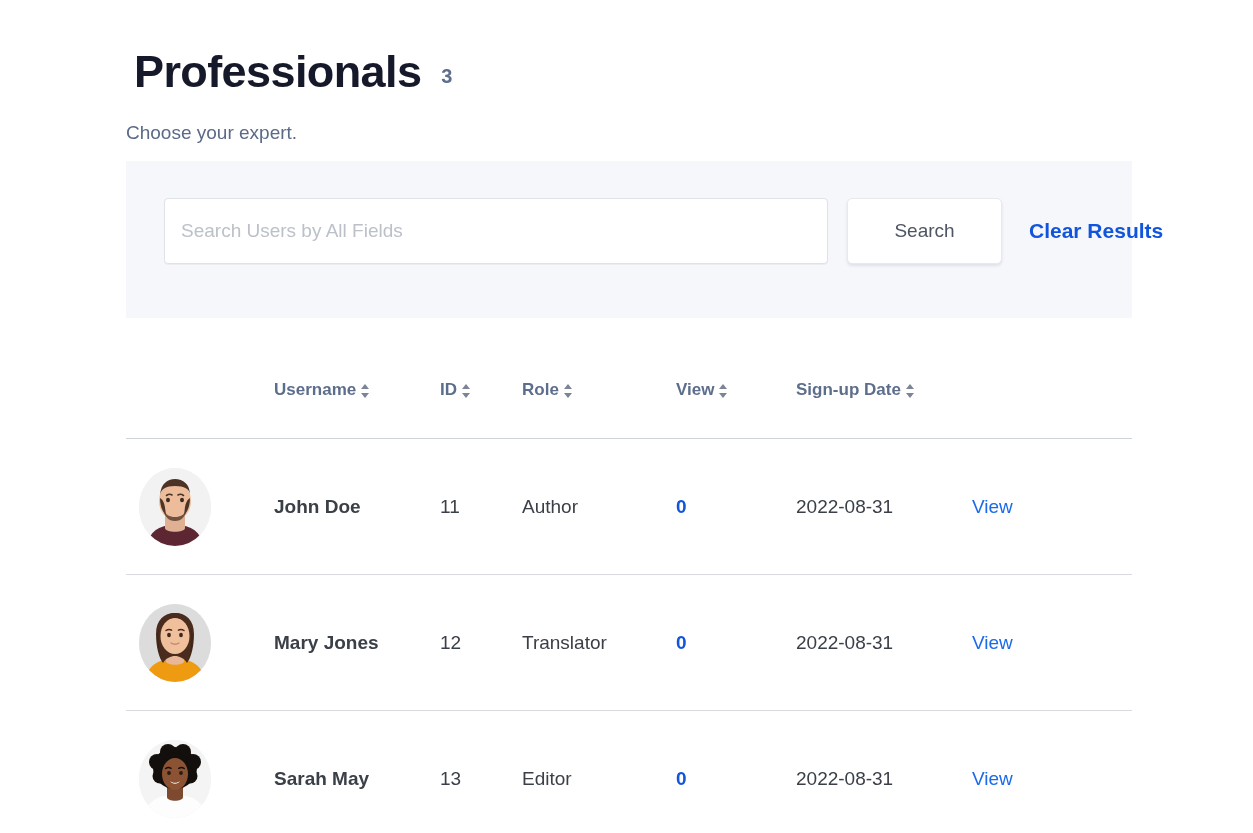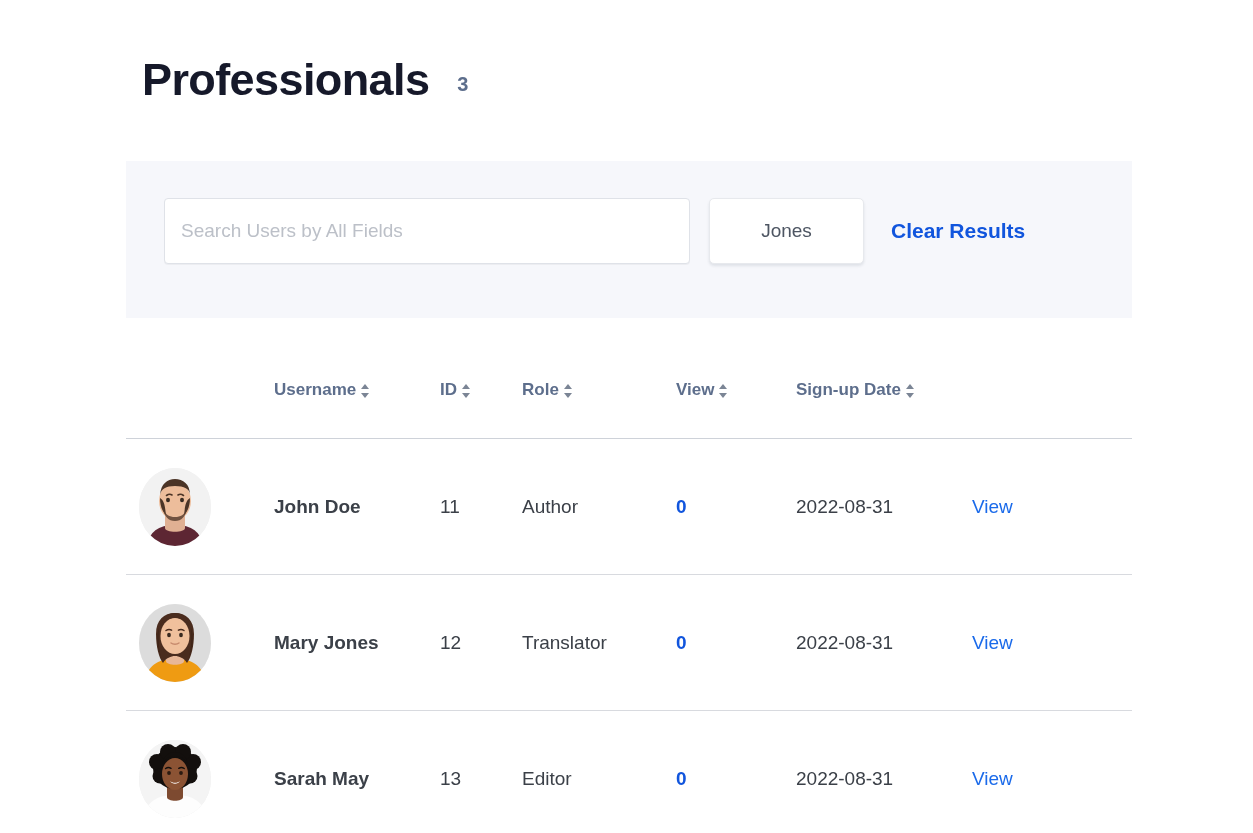--- a/index.html
+++ b/index.html
@@ -34,21 +34,21 @@
     display: flex;
     align-items: baseline;
     gap: 12px;
   }
   .page-title {
     font-size: 45px;
     font-weight: bold;
     letter-spacing: -0.6px;
     color: #16192a;
     line-height: 1.05;
-    margin: 16px;
+    margin: 8px;
   }
   .title-count {
     font-size: 20px;
     font-weight: bold;
     color: #5d6e8c;
     position: relative;
     top: -4px;
   }
   .page-subtitle {
     margin-top: 18px;
@@ -68,21 +68,21 @@
   }
   .search-inner {
     position: absolute;
     left: 38px;
     top: 37px;
     display: flex;
     align-items: flex-start;
     gap: 0;
   }
   .search-input {
-    width: 526px;
+    width: 664px;
     height: 66px;
     padding: 0 16px;
     font-size: 19px;
     font-family: "Liberation Sans", sans-serif;
     color: #3b4456;
     background: #ffffff;
     border: 1px solid #dfe2e8;
     border-radius: 4px;
     outline: none;
     box-shadow: 0 1px 0 rgba(0,0,0,0.04);
@@ -217,26 +217,27 @@
 </head>
 <body>
 
 <div class="page">
 
   <div class="page-header">
     <div class="title-row">
       <h1 class="page-title">Professionals</h1>
       <span class="title-count">3</span>
     </div>
+    <div class="page-subtitle">Choose your expert.</div>
   </div>
 
   <div class="search-panel">
     <div class="search-inner">
       <input class="search-input" type="text" placeholder="Search Users by All Fields" style="">
-      <button class="search-button">Jones</button>
+      <button class="search-button">Search</button>
       <a class="clear-link" href="#">Clear Results</a>
     </div>
   </div>
 
   <table class="users-table">
     <colgroup>
       <col class="col-avatar">
       <col class="col-username">
       <col class="col-id">
       <col class="col-role">

